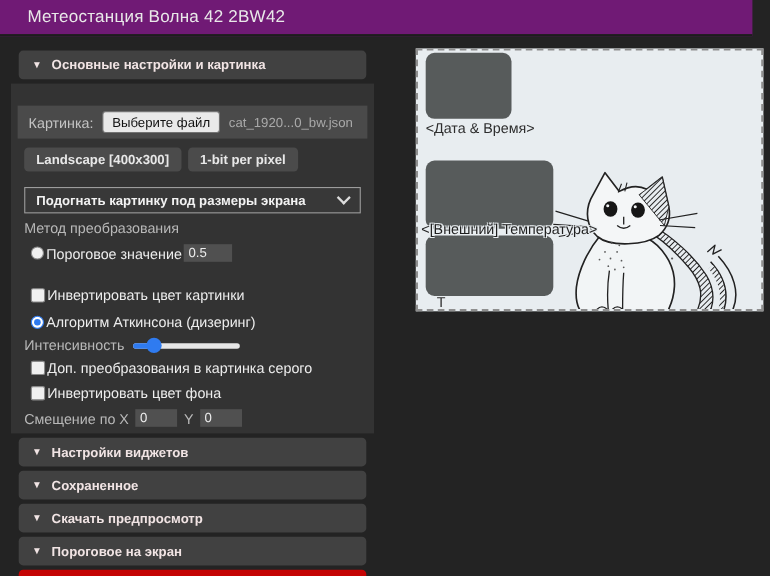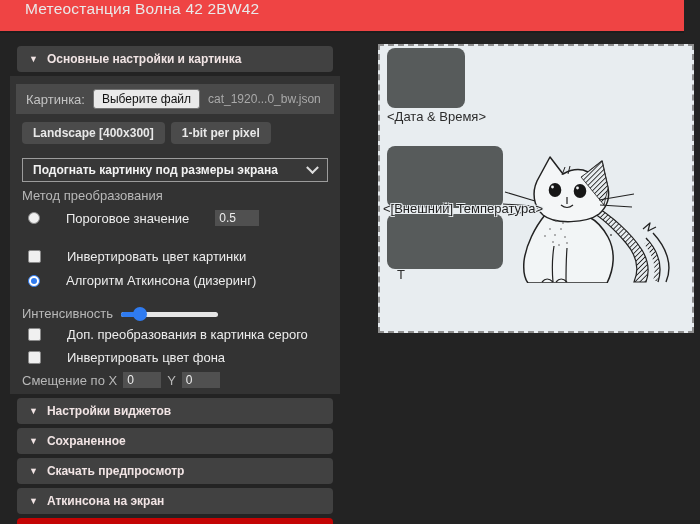--- a/index.html
+++ b/index.html
@@ -3,35 +3,35 @@
 <meta charset="utf-8">
 <style>
   html,body{margin:0;padding:0;}
   body{
     width:700px;height:524px;position:relative;overflow:hidden;
     background:#232323;font-family:"Liberation Sans",sans-serif;
     -webkit-font-smoothing:antialiased;
   }
   
   .topbar{
-    position:absolute;left:0;top:0;right:16px;height:33px;background:#ef4444;
-    display:flex;padding-left:25px;box-sizing:border-box;
+    position:absolute;left:0;top:0;right:16px;height:33px;background:#701a75;
+    display:flex;align-items:center;padding-left:25px;box-sizing:border-box;
     border-bottom:2px solid #1d1d1d;
   }
   .topbar .title{color:#e9e9e9;font-size:15.5px;letter-spacing:.2px;}
 
   
   .left-col{position:absolute;left:10px;top:46px;width:330px;}
   .acc-header{
     height:26px;margin:0 7px 4px;background:#414141;border-radius:4px;
     display:flex;align-items:center;gap:9px;padding:0 12px;box-sizing:border-box;
     color:#f1e4e4;font-size:12px;font-weight:bold;cursor:pointer;
   }
   .acc-caret{font-size:9px;line-height:1;}
-  .acc-body{background:#333333;padding:8px 12px 6px;margin-bottom:4px;}
+  .acc-body{background:#333333;padding:20px 12px 6px;margin-bottom:4px;}
 
   .file-row{
     background:#4a4a4a;height:30px;display:flex;align-items:center;gap:8px;
     margin:0 -6px;padding:0 10px;
   }
   .file-row .lbl{color:#c3c3c3;font-size:13px;}
   .file-btn{
     background:#e9e9e9;border:1px solid #737373;border-radius:3px;
     font-size:12px;padding:2px 8px;color:#111;font-family:inherit;
   }
@@ -48,53 +48,53 @@
     border-radius:0;display:flex;align-items:center;justify-content:space-between;
     padding:0 10px;color:#f2f2f2;font-size:12px;font-weight:bold;box-sizing:border-box;
     cursor:pointer;
   }
   .chev{
     width:7px;height:7px;border-right:2px solid #dcdcdc;border-bottom:2px solid #dcdcdc;
     transform:rotate(45deg) translate(-2px,-2px);flex:none;
   }
 
   .sub-label{color:#b8b8b8;font-size:13px;margin-top:6px;}
-  .opt-row{display:flex;align-items:center;gap:26px;color:#ededed;font-size:13px;margin-left:6px;}
+  .opt-row{display:flex;align-items:center;gap:2px;color:#ededed;font-size:13px;margin-left:6px;}
   .mt6{margin-top:6px}.mt7{margin-top:7px}.mt8{margin-top:8px}
   .mt9{margin-top:9px}.mt10{margin-top:23px}
 
   .radio{width:12px;height:12px;border-radius:50%;background:#f0f0f0;
     border:1px solid #8a8a8a;box-sizing:border-box;flex:none;}
   .radio.checked{background:#fff;border:1.5px solid #2f7bf0;position:relative;}
   .radio.checked::after{content:"";position:absolute;inset:2px;border-radius:50%;background:#2f7bf0;}
   .cb{width:11px;height:11px;background:#f0f0f0;border:1px solid #8a8a8a;
     border-radius:2px;flex:none;}
 
   .num-input{background:#505050;border:none;color:#ededed;font-size:12px;height:16px;
     padding:0 4px;font-family:inherit;box-sizing:border-box;}
   .w44{width:44px}.w38{width:38px}
 
-  .slider-row{display:flex;align-items:center;gap:8px;margin-top:18px;}
+  .slider-row{display:flex;align-items:center;gap:8px;margin-top:6px;}
   .slider-row .lbl{color:#b8b8b8;font-size:13px;}
   .slider{position:relative;width:97px;height:14px;cursor:pointer;}
   .slider .track{position:absolute;left:0;right:0;top:5px;height:5px;background:#e6e6e6;border-radius:3px;}
   .slider .progress{position:absolute;left:0;top:5px;height:5px;width:19px;background:#2f7bf0;border-radius:3px;}
   .slider .thumb{position:absolute;left:12px;top:0;width:14px;height:14px;background:#2f7bf0;border-radius:50%;}
 
   .offset-row{display:flex;align-items:center;gap:6px;margin-top:7px;color:#b8b8b8;font-size:13px;}
 
   .preview-btn{
     display:block;margin:2px 7px 0;height:38px;width:calc(100% - 14px);
     background:#c40404;color:#ffffff;font-weight:bold;font-size:13px;border:none;
     border-radius:4px;font-family:inherit;cursor:pointer;
   }
 
   
   .preview-panel{
-    position:absolute;left:378px;top:44px;width:316px;height:289px;box-sizing:border-box;
+    position:absolute;left:378px;top:44px;width:316px;height:239px;box-sizing:border-box;
     border:2px dashed #8f8f8f;background:#e8edf0;overflow:hidden;
   }
   .pbox{position:absolute;background:#575b5b;border-radius:8px;}
   .pbox.b1{left:7px;top:2px;width:78px;height:60px;}
   .pbox.b2{left:7px;top:100px;width:116px;height:62px;}
   .pbox.b3{left:7px;top:168px;width:116px;height:55px;}
   .plabel{position:absolute;font-size:13px;color:#2d2d2d;white-space:nowrap;}
   .plabel.l1{left:7px;top:63px;}
   .plabel.l2{left:3px;top:155px;z-index:3;color:#1f1f1f;
     text-shadow:-1px -1px 0 #e8edf0,1px -1px 0 #e8edf0,-1px 1px 0 #e8edf0,1px 1px 0 #e8edf0;}
@@ -188,21 +188,21 @@
     <span>Сохраненное</span>
   </div>
 
   <div class="acc-header">
     <span class="acc-caret">▼</span>
     <span>Скачать предпросмотр</span>
   </div>
 
   <div class="acc-header">
     <span class="acc-caret">▼</span>
-    <span>Аткинсона на экран</span>
+    <span>Пороговое на экран</span>
   </div>
 
   <button class="preview-btn">Предпросмотр</button>
 </div>
 
 <div class="preview-panel">
   <div class="pbox b1"></div>
   <div class="plabel l1">&lt;Дата &amp; Время&gt;</div>
   <div class="pbox b2"></div>
   <div class="plabel l2">&lt;[Внешний] Температура&gt;</div>

